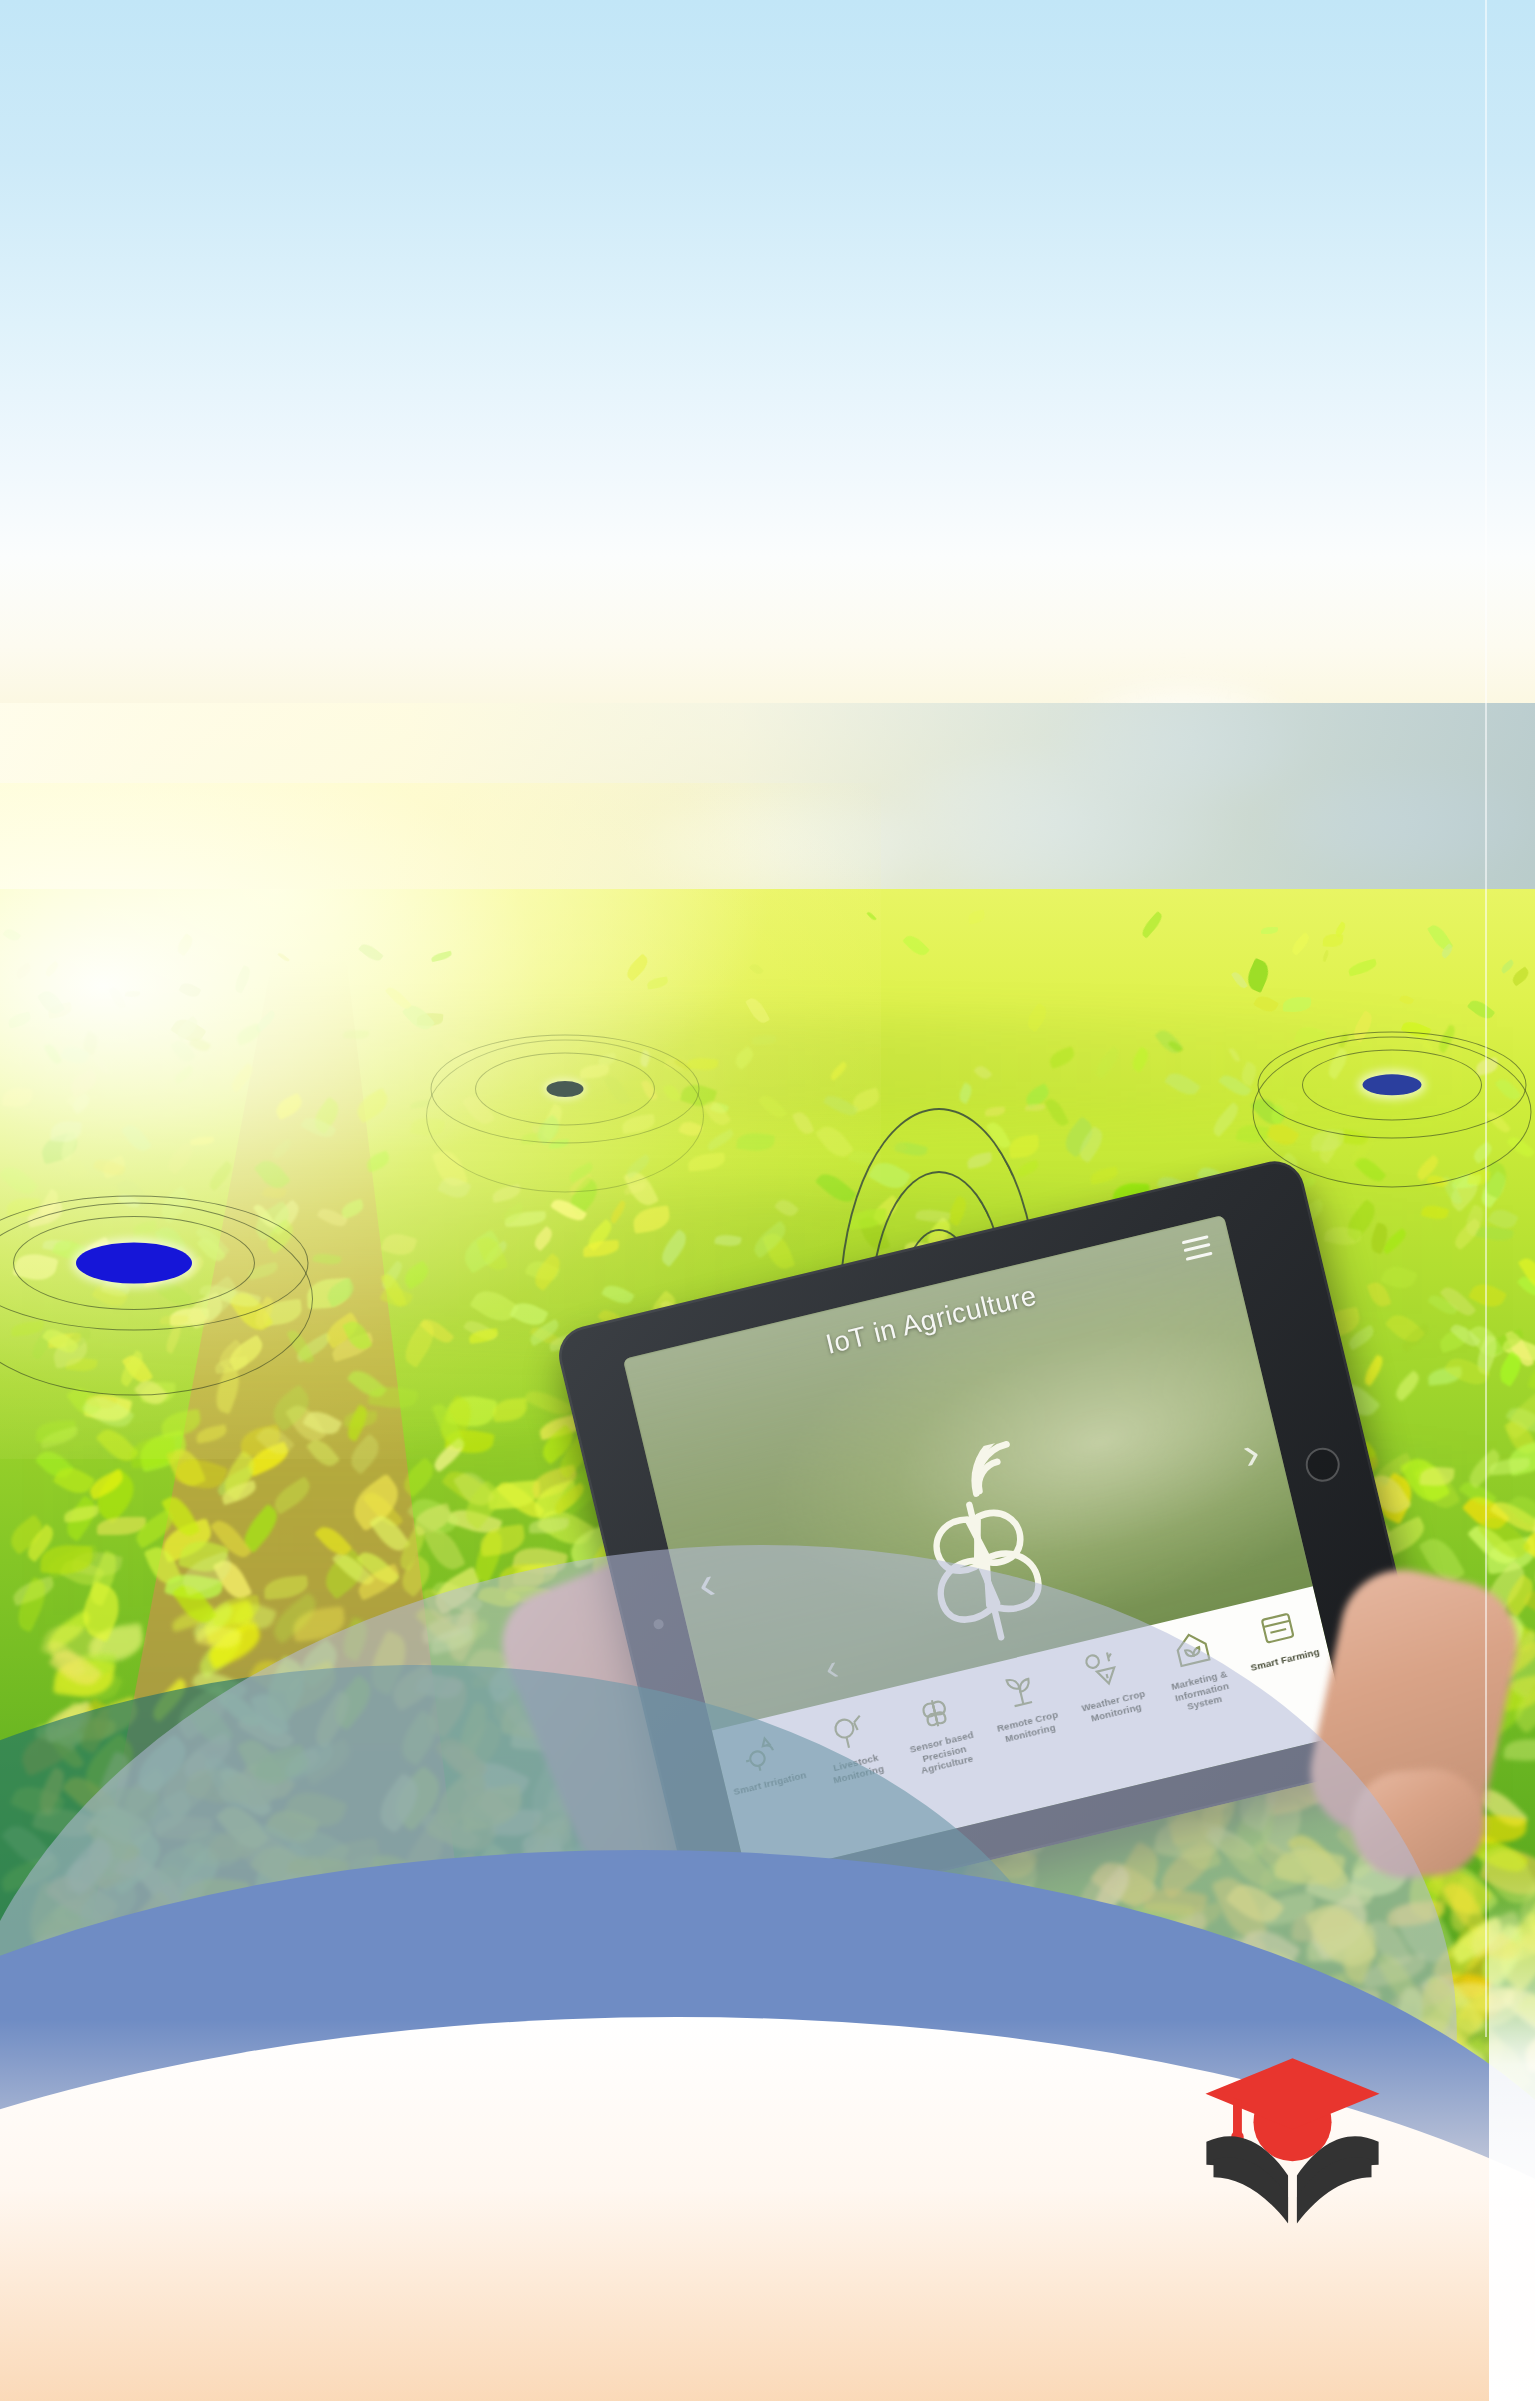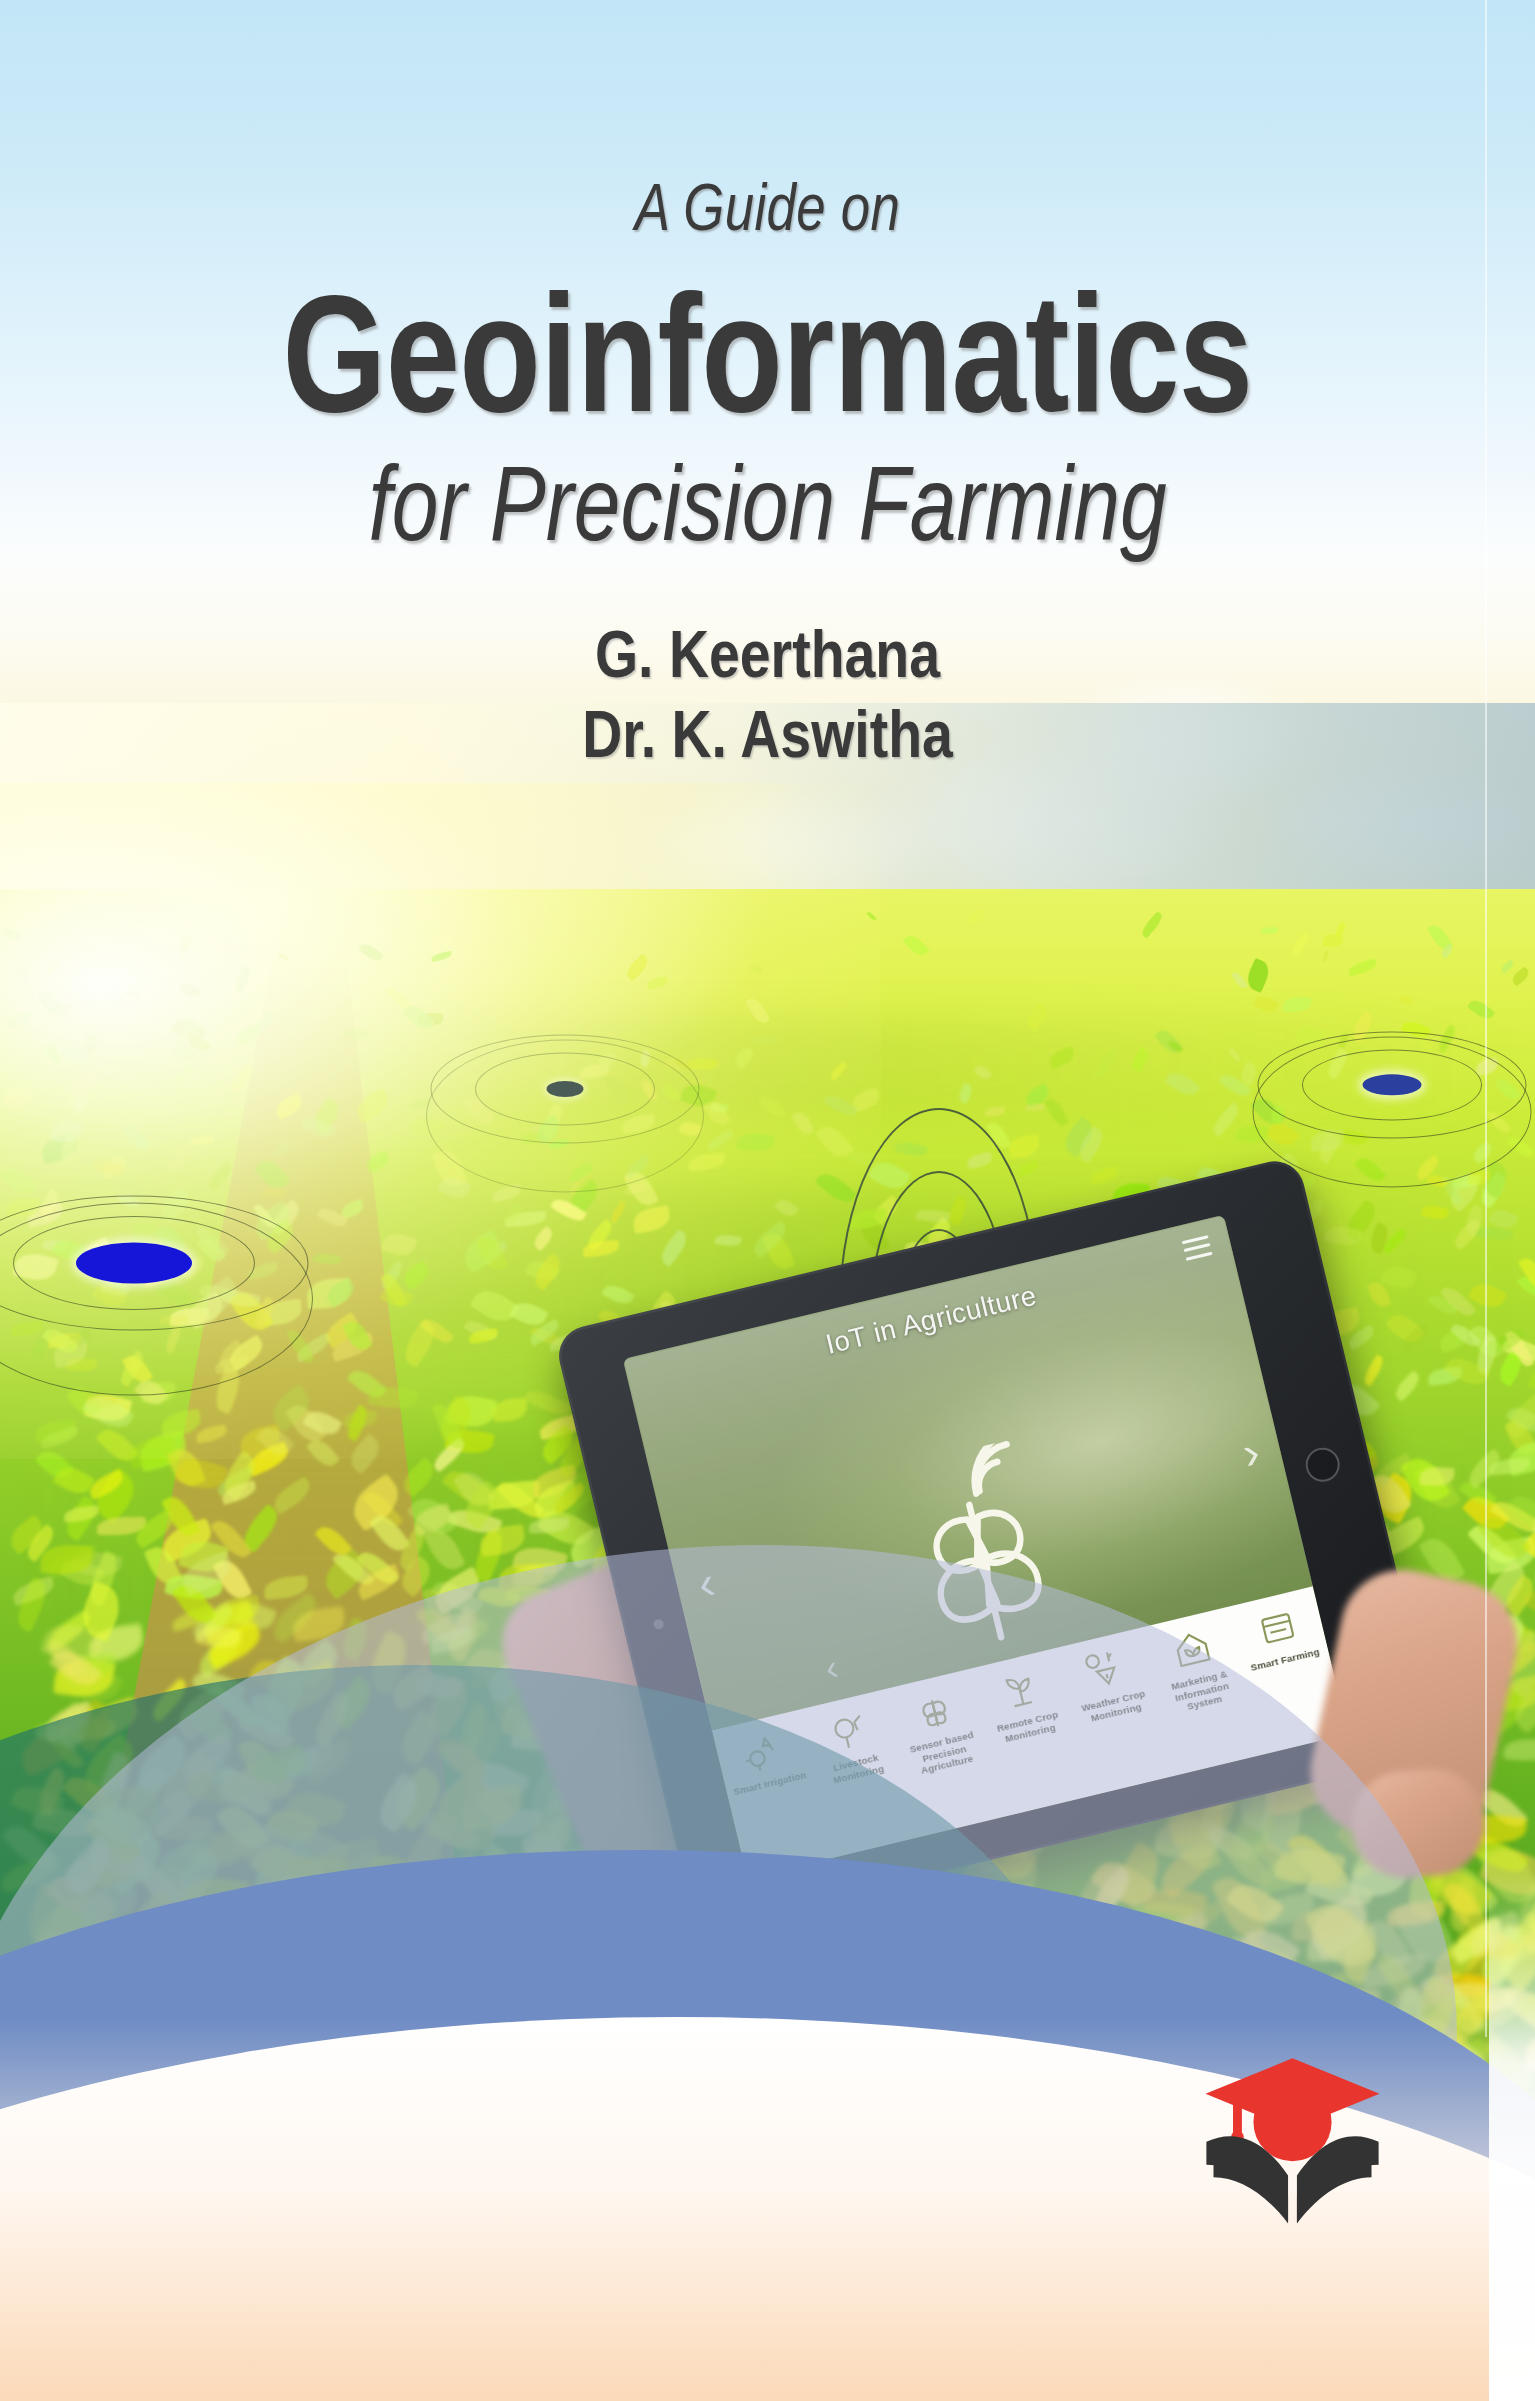--- a/index.html
+++ b/index.html
@@ -2031,24 +2031,15 @@
     <circle cx="103" cy="78" r="44" fill="#e8352e"></circle>
     <polygon points="103,6 201,46 103,86 5,46" fill="#e8352e"></polygon>
     <path d="M36 50 v44 a5 5 0 0 0 10 0 V54z" fill="#e8352e"></path>
     <rect x="34" y="88" width="14" height="22" rx="6" fill="#e8352e"></rect>
     <path d="M6 100 c30 -14 62 -6 92 38 v52 C72 146 38 126 6 126 z" fill="#333333"></path>
     <path d="M200 100 c-30 -14 -62 -6 -92 38 v52 c26 -44 60 -64 92 -64 z" fill="#333333"></path>
     <path d="M14 120 c30 -8 58 4 84 42 v30 C72 158 42 140 14 140 z" fill="#333333"></path>
     <path d="M192 120 c-30 -8 -58 4 -84 42 v30 c26 -34 56 -52 84 -52 z" fill="#333333"></path>
   </svg>
 
-  <div class="title-block">
-    <div class="kicker">A Guide on</div>
-    <div class="maintitle">Geoinformatics</div>
-    <div class="subtitle">for Precision Farming</div>
-    <div class="authors">
-      <div class="author">G. Keerthana</div>
-      <div class="author">Dr. K. Aswitha</div>
-    </div>
-  </div>
 
 </div>
 
 
 </body></html>

